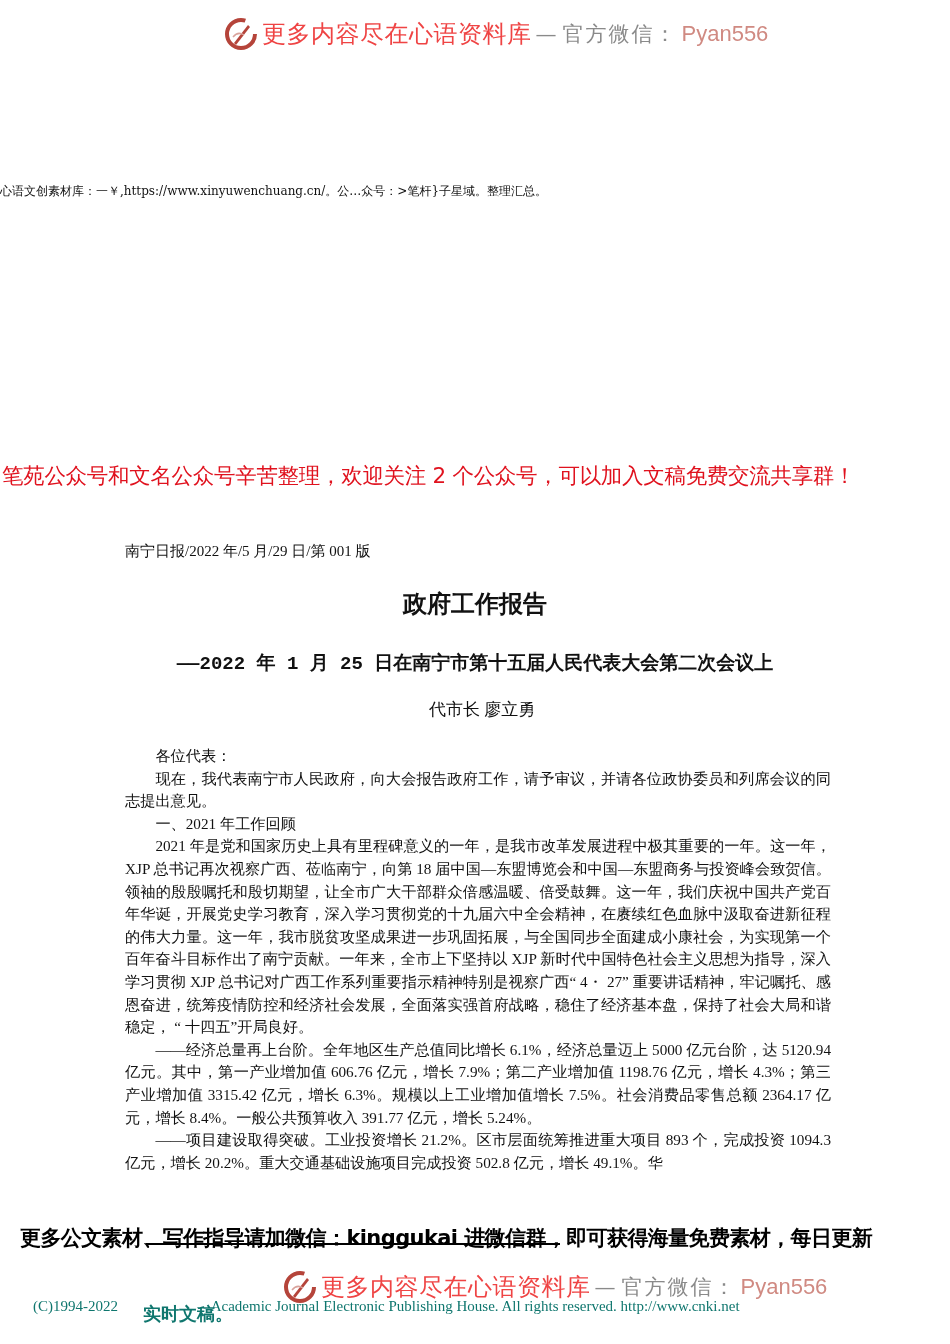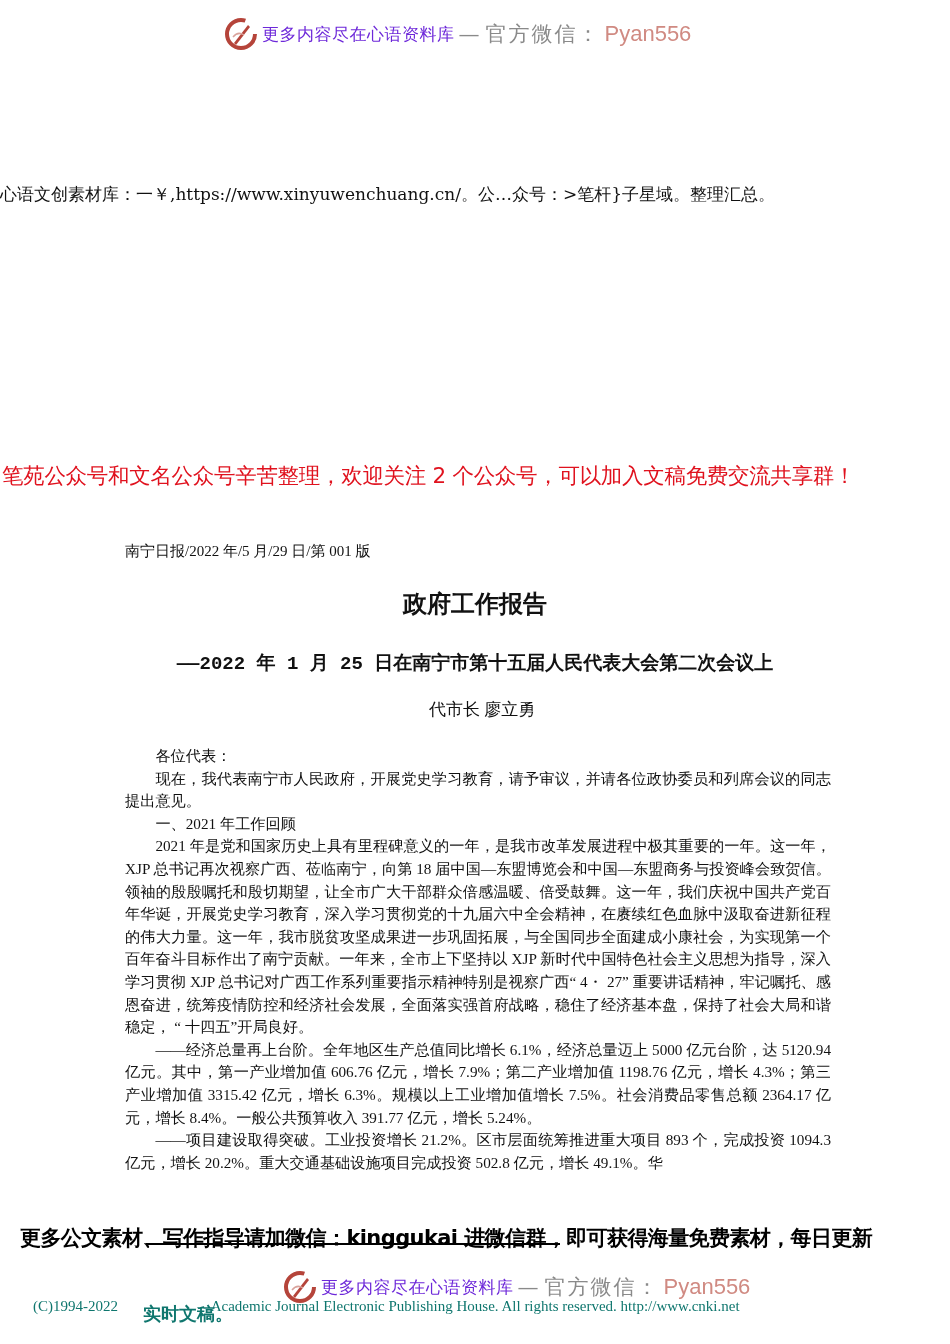--- a/index.html
+++ b/index.html
@@ -1,24 +1,24 @@
 <!DOCTYPE html>
 <html><head>
 <meta charset="utf-8">
 <style>
   html, body { margin:0; padding:0; background:#ffffff; }
   body { width:950px; height:1344px; position:relative; overflow:hidden;
          font-family:"DejaVu Serif","Liberation Serif",serif; color:#111; }
   .abs { position:absolute; white-space:nowrap; }
   .watermark { display:flex; align-items:center; gap:4px; }
   .wm-logo { width:34px; height:34px; }
-  .wm-red { color:#6d28d9; font-family:Liberation Sans, sans-serif; font-size:17px; letter-spacing:0.5px; }
+  .wm-red { color:#ef4444; font-family:Liberation Sans, sans-serif; font-size:24px; letter-spacing:0.5px; }
   .wm-gray { color:#8a8a8a; font-family:"DejaVu Serif",serif; font-size:21px; letter-spacing:2px; }
   .wm-id { color:#d08a82; font-family:"Liberation Sans",sans-serif; font-size:22px; }
-  .source-line { left:0; top:183px; font-size:17px; color:#111; font-family:"DejaVu Serif",serif; }
+  .source-line { left:0; top:183px; font-size:12px; color:#111; font-family:"DejaVu Serif",serif; }
   .red-banner { left:2px; top:461px; font-size:21.5px; color:#e0121e; font-family:"DejaVu Sans",sans-serif; letter-spacing:-0.3px; }
   .doc { font-family:"Liberation Serif","DejaVu Serif",serif; color:#111; }
   .dateline { left:125px; top:542px; font-size:15px; }
   .title { left:0; width:950px; top:588px; text-align:center; font-size:24px; font-weight:bold; }
   .subtitle { left:0; width:950px; top:650px; text-align:center; font-size:19px; font-weight:bold;font-family:Liberation Mono, monospace; }
   .author { left:0; width:950px; top:698px; text-align:center; font-size:17px;margin-left:7px; }
   .body { position:absolute; left:125px; top:745px; width:706px; font-size:15.2px; line-height:22.6px; }
   .body p { margin:0; text-indent:2em; text-align:justify; text-align-last:left; }
   .footer-promo { left:8px; top:1224px; font-size:21px; font-weight:bold; color:#000;
                   font-family:"DejaVu Sans",sans-serif; letter-spacing:-0.6px;margin-left:12px; }
@@ -46,21 +46,21 @@
 
 <div class="abs red-banner">笔苑公众号和文名公众号辛苦整理，欢迎关注 2 个公众号，可以加入文稿免费交流共享群！</div>
 
 <div class="abs doc dateline">南宁日报/2022 年/5 月/29 日/第  001 版</div>
 <div class="abs doc title">政府工作报告</div>
 <div class="abs doc subtitle">——2022 年  1 月  25 日在南宁市第十五届人民代表大会第二次会议上</div>
 <div class="abs doc author">代市长    廖立勇</div>
 
 <div class="body doc">
   <p>各位代表：</p>
-  <p>现在，我代表南宁市人民政府，开展党史学习教育，请予审议，并请各位政协委员和列席会议的同志提出意见。</p>
+  <p>现在，我代表南宁市人民政府，向大会报告政府工作，请予审议，并请各位政协委员和列席会议的同志提出意见。</p>
   <p>一、2021 年工作回顾</p>
   <p>2021 年是党和国家历史上具有里程碑意义的一年，是我市改革发展进程中极其重要的一年。这一年，XJP 总书记再次视察广西、莅临南宁，向第  18 届中国—东盟博览会和中国—东盟商务与投资峰会致贺信。领袖的殷殷嘱托和殷切期望，让全市广大干部群众倍感温暖、倍受鼓舞。这一年，我们庆祝中国共产党百年华诞，开展党史学习教育，深入学习贯彻党的十九届六中全会精神，在赓续红色血脉中汲取奋进新征程的伟大力量。这一年，我市脱贫攻坚成果进一步巩固拓展，与全国同步全面建成小康社会，为实现第一个百年奋斗目标作出了南宁贡献。一年来，全市上下坚持以 XJP 新时代中国特色社会主义思想为指导，深入学习贯彻 XJP 总书记对广西工作系列重要指示精神特别是视察广西“  4・ 27”  重要讲话精神，牢记嘱托、感恩奋进，统筹疫情防控和经济社会发展，全面落实强首府战略，稳住了经济基本盘，保持了社会大局和谐稳定，  “ 十四五”开局良好。</p>
   <p>——经济总量再上台阶。全年地区生产总值同比增长  6.1%，经济总量迈上  5000 亿元台阶，达  5120.94 亿元。其中，第一产业增加值  606.76 亿元，增长  7.9%；第二产业增加值  1198.76 亿元，增长  4.3%；第三产业增加值  3315.42 亿元，增长  6.3%。规模以上工业增加值增长  7.5%。社会消费品零售总额  2364.17 亿元，增长  8.4%。一般公共预算收入  391.77 亿元，增长  5.24%。</p>
   <p>——项目建设取得突破。工业投资增长  21.2%。区市层面统筹推进重大项目  893 个，完成投资  1094.3 亿元，增长  20.2%。重大交通基础设施项目完成投资  502.8 亿元，增长  49.1%。华</p>
 </div>
 
 <div class="abs footer-promo">更多公文素材、写作指导请加微信：kinggukai 进微信群，即可获得海量免费素材，每日更新</div>
 <div class="promo-line"></div>
 
 <div class="abs watermark bottom-wm">

